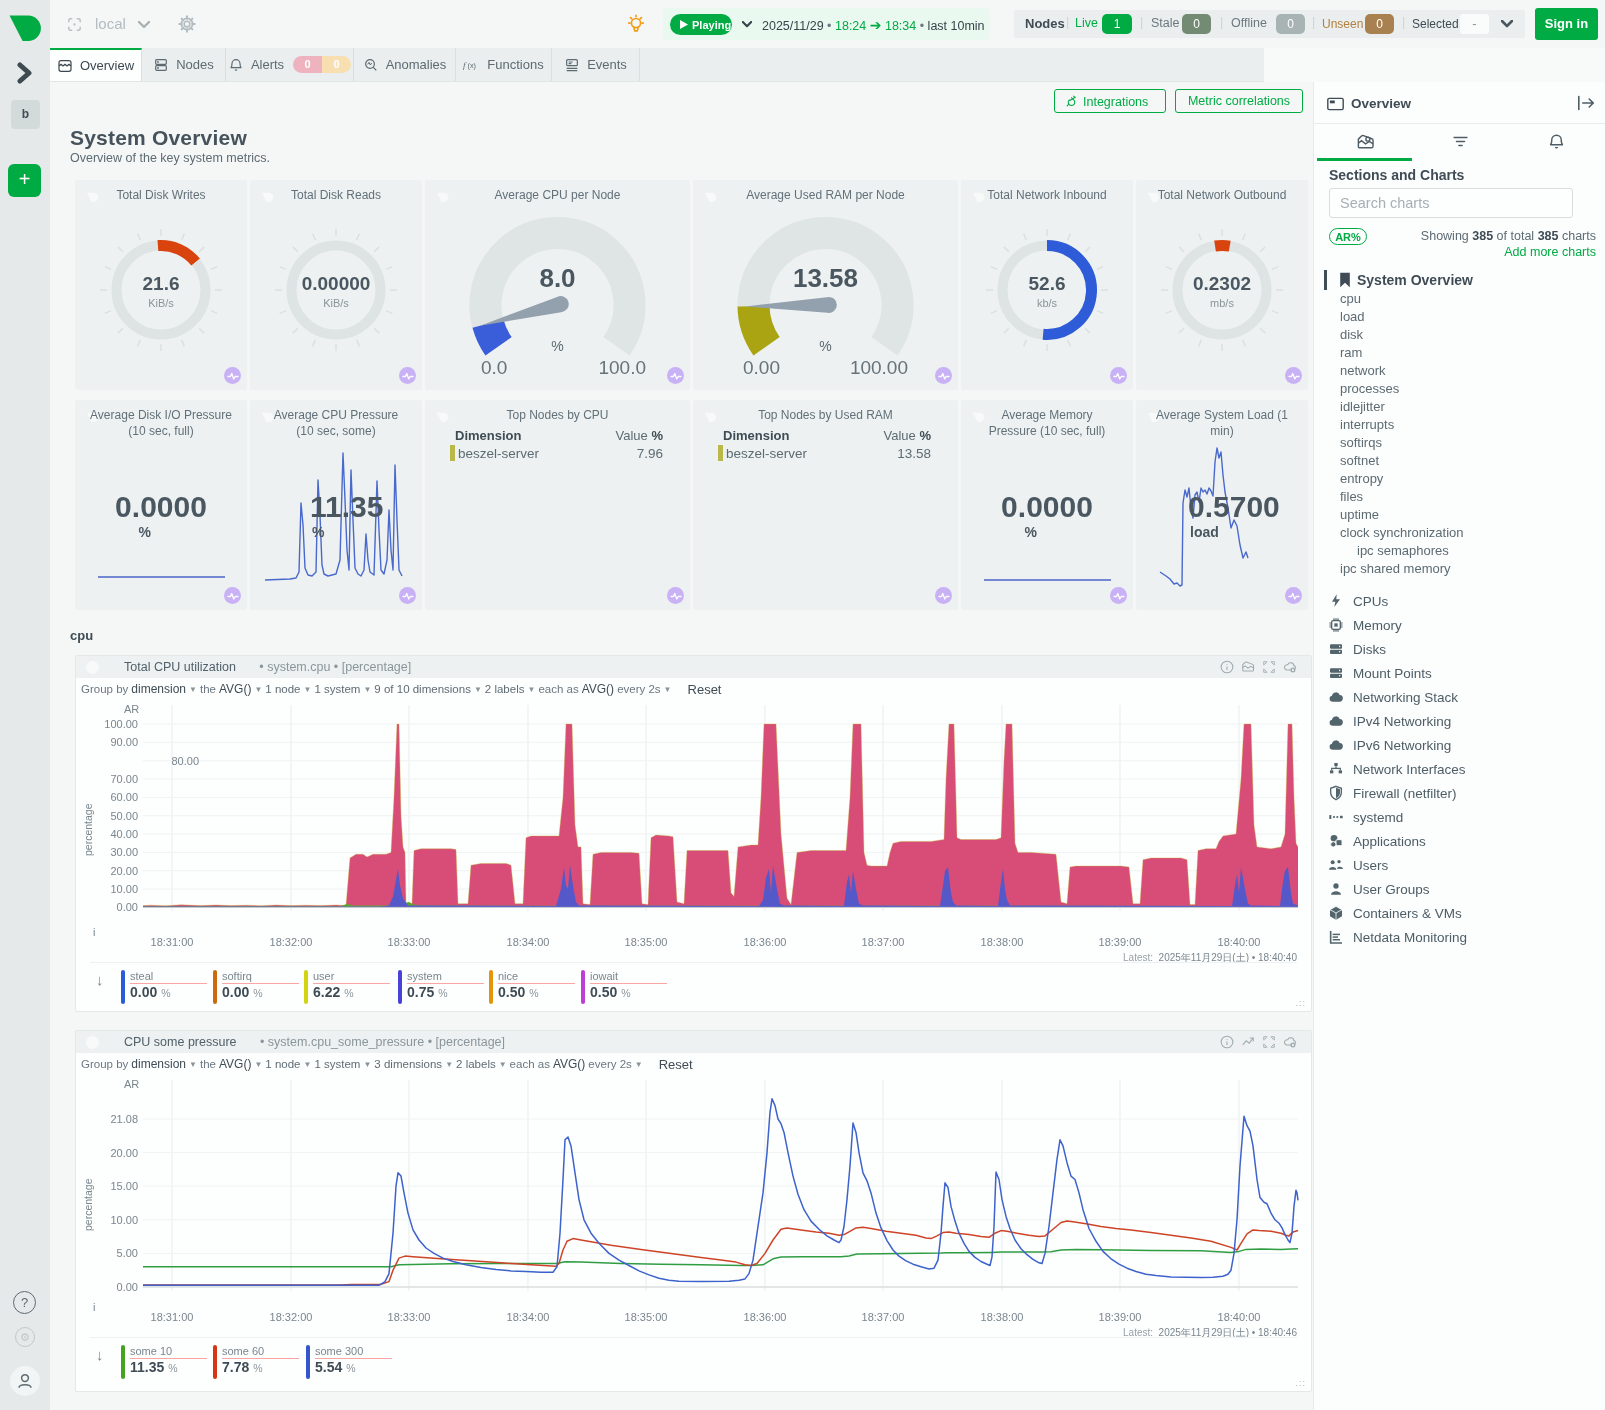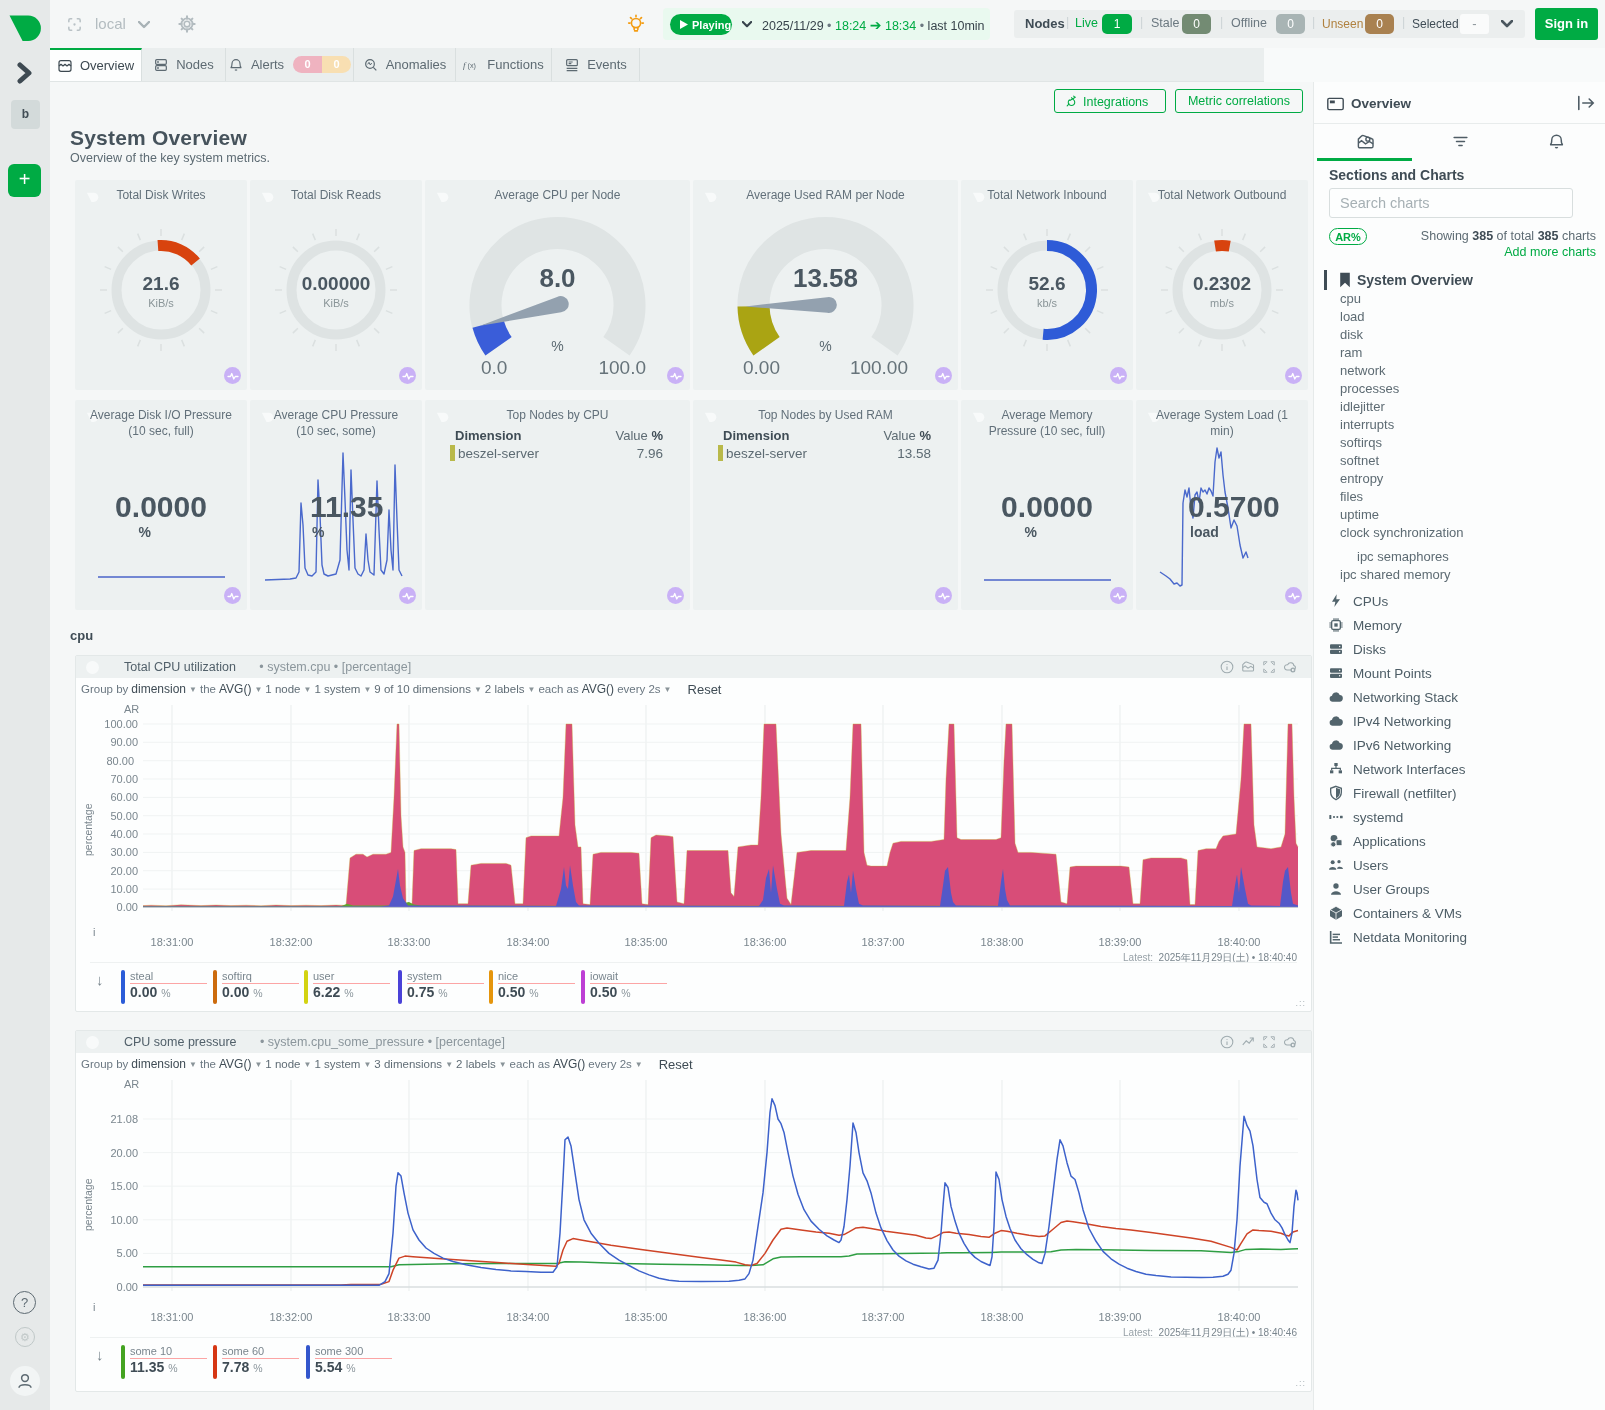--- a/index.html
+++ b/index.html
@@ -481,21 +481,21 @@
 <path d="M67 251.4 H1222" stroke="#cdd4d6" stroke-width="1"></path>
     </svg>
     <div style="position:absolute;right:1175px;top:245px;font-size:11px;color:#7a868e;white-space:nowrap;">0.00</div>
         <div style="position:absolute;right:1175px;top:227px;font-size:11px;color:#7a868e;white-space:nowrap;">10.00</div>
         <div style="position:absolute;right:1175px;top:209px;font-size:11px;color:#7a868e;white-space:nowrap;">20.00</div>
         <div style="position:absolute;right:1175px;top:190px;font-size:11px;color:#7a868e;white-space:nowrap;">30.00</div>
         <div style="position:absolute;right:1175px;top:172px;font-size:11px;color:#7a868e;white-space:nowrap;">40.00</div>
         <div style="position:absolute;right:1175px;top:154px;font-size:11px;color:#7a868e;white-space:nowrap;">50.00</div>
         <div style="position:absolute;right:1175px;top:135px;font-size:11px;color:#7a868e;white-space:nowrap;">60.00</div>
         <div style="position:absolute;right:1175px;top:117px;font-size:11px;color:#7a868e;white-space:nowrap;">70.00</div>
-        <div style="position:absolute;right:1179px;top:99px;font-size:11px;color:#7a868e;white-space:nowrap;">80.00</div>
+        <div style="position:absolute;right:1114px;top:99px;font-size:11px;color:#7a868e;white-space:nowrap;">80.00</div>
         <div style="position:absolute;right:1175px;top:80px;font-size:11px;color:#7a868e;white-space:nowrap;">90.00</div>
         <div style="position:absolute;right:1175px;top:62px;font-size:11px;color:#7a868e;white-space:nowrap;">100.00</div>
     <div style="position:absolute;left:66px;top:280px;width:60px;text-align:center;font-size:11px;color:#7a868e;">18:31:00</div>
         <div style="position:absolute;left:185px;top:280px;width:60px;text-align:center;font-size:11px;color:#7a868e;">18:32:00</div>
         <div style="position:absolute;left:303px;top:280px;width:60px;text-align:center;font-size:11px;color:#7a868e;">18:33:00</div>
         <div style="position:absolute;left:422px;top:280px;width:60px;text-align:center;font-size:11px;color:#7a868e;">18:34:00</div>
         <div style="position:absolute;left:540px;top:280px;width:60px;text-align:center;font-size:11px;color:#7a868e;">18:35:00</div>
         <div style="position:absolute;left:659px;top:280px;width:60px;text-align:center;font-size:11px;color:#7a868e;">18:36:00</div>
         <div style="position:absolute;left:777px;top:280px;width:60px;text-align:center;font-size:11px;color:#7a868e;">18:37:00</div>
         <div style="position:absolute;left:896px;top:280px;width:60px;text-align:center;font-size:11px;color:#7a868e;">18:38:00</div>
@@ -713,21 +713,21 @@
       <div class="sb-sub" style="padding-left:0;">network</div>
       <div class="sb-sub" style="padding-left:0;">processes</div>
       <div class="sb-sub" style="padding-left:0;">idlejitter</div>
       <div class="sb-sub" style="padding-left:0;">interrupts</div>
       <div class="sb-sub" style="padding-left:0;">softirqs</div>
       <div class="sb-sub" style="padding-left:0;">softnet</div>
       <div class="sb-sub" style="padding-left:0;">entropy</div>
       <div class="sb-sub" style="padding-left:0;">files</div>
       <div class="sb-sub" style="padding-left:0;">uptime</div>
       <div class="sb-sub" style="padding-left:0;">clock synchronization</div>
-      <div class="sb-sub" style="padding-left:17px;margin-top:6px;">ipc semaphores</div>
+      <div class="sb-sub" style="padding-left:17px;">ipc semaphores</div>
       <div class="sb-sub" style="padding-left:0;">ipc shared memory</div>
     </div>
   <div id="seclist" style="position:absolute;left:0;top:503px;width:292px;">
       <div class="sb-item">
         <svg width="16" height="16" viewBox="0 0 24 24">
           <path d="M13 2 L6 13 H11 L9.5 21 L18 9.5 H12.5 Z" fill="#52646c"></path>
         </svg>
         <span>CPUs</span>
       </div>
       <div class="sb-item">

